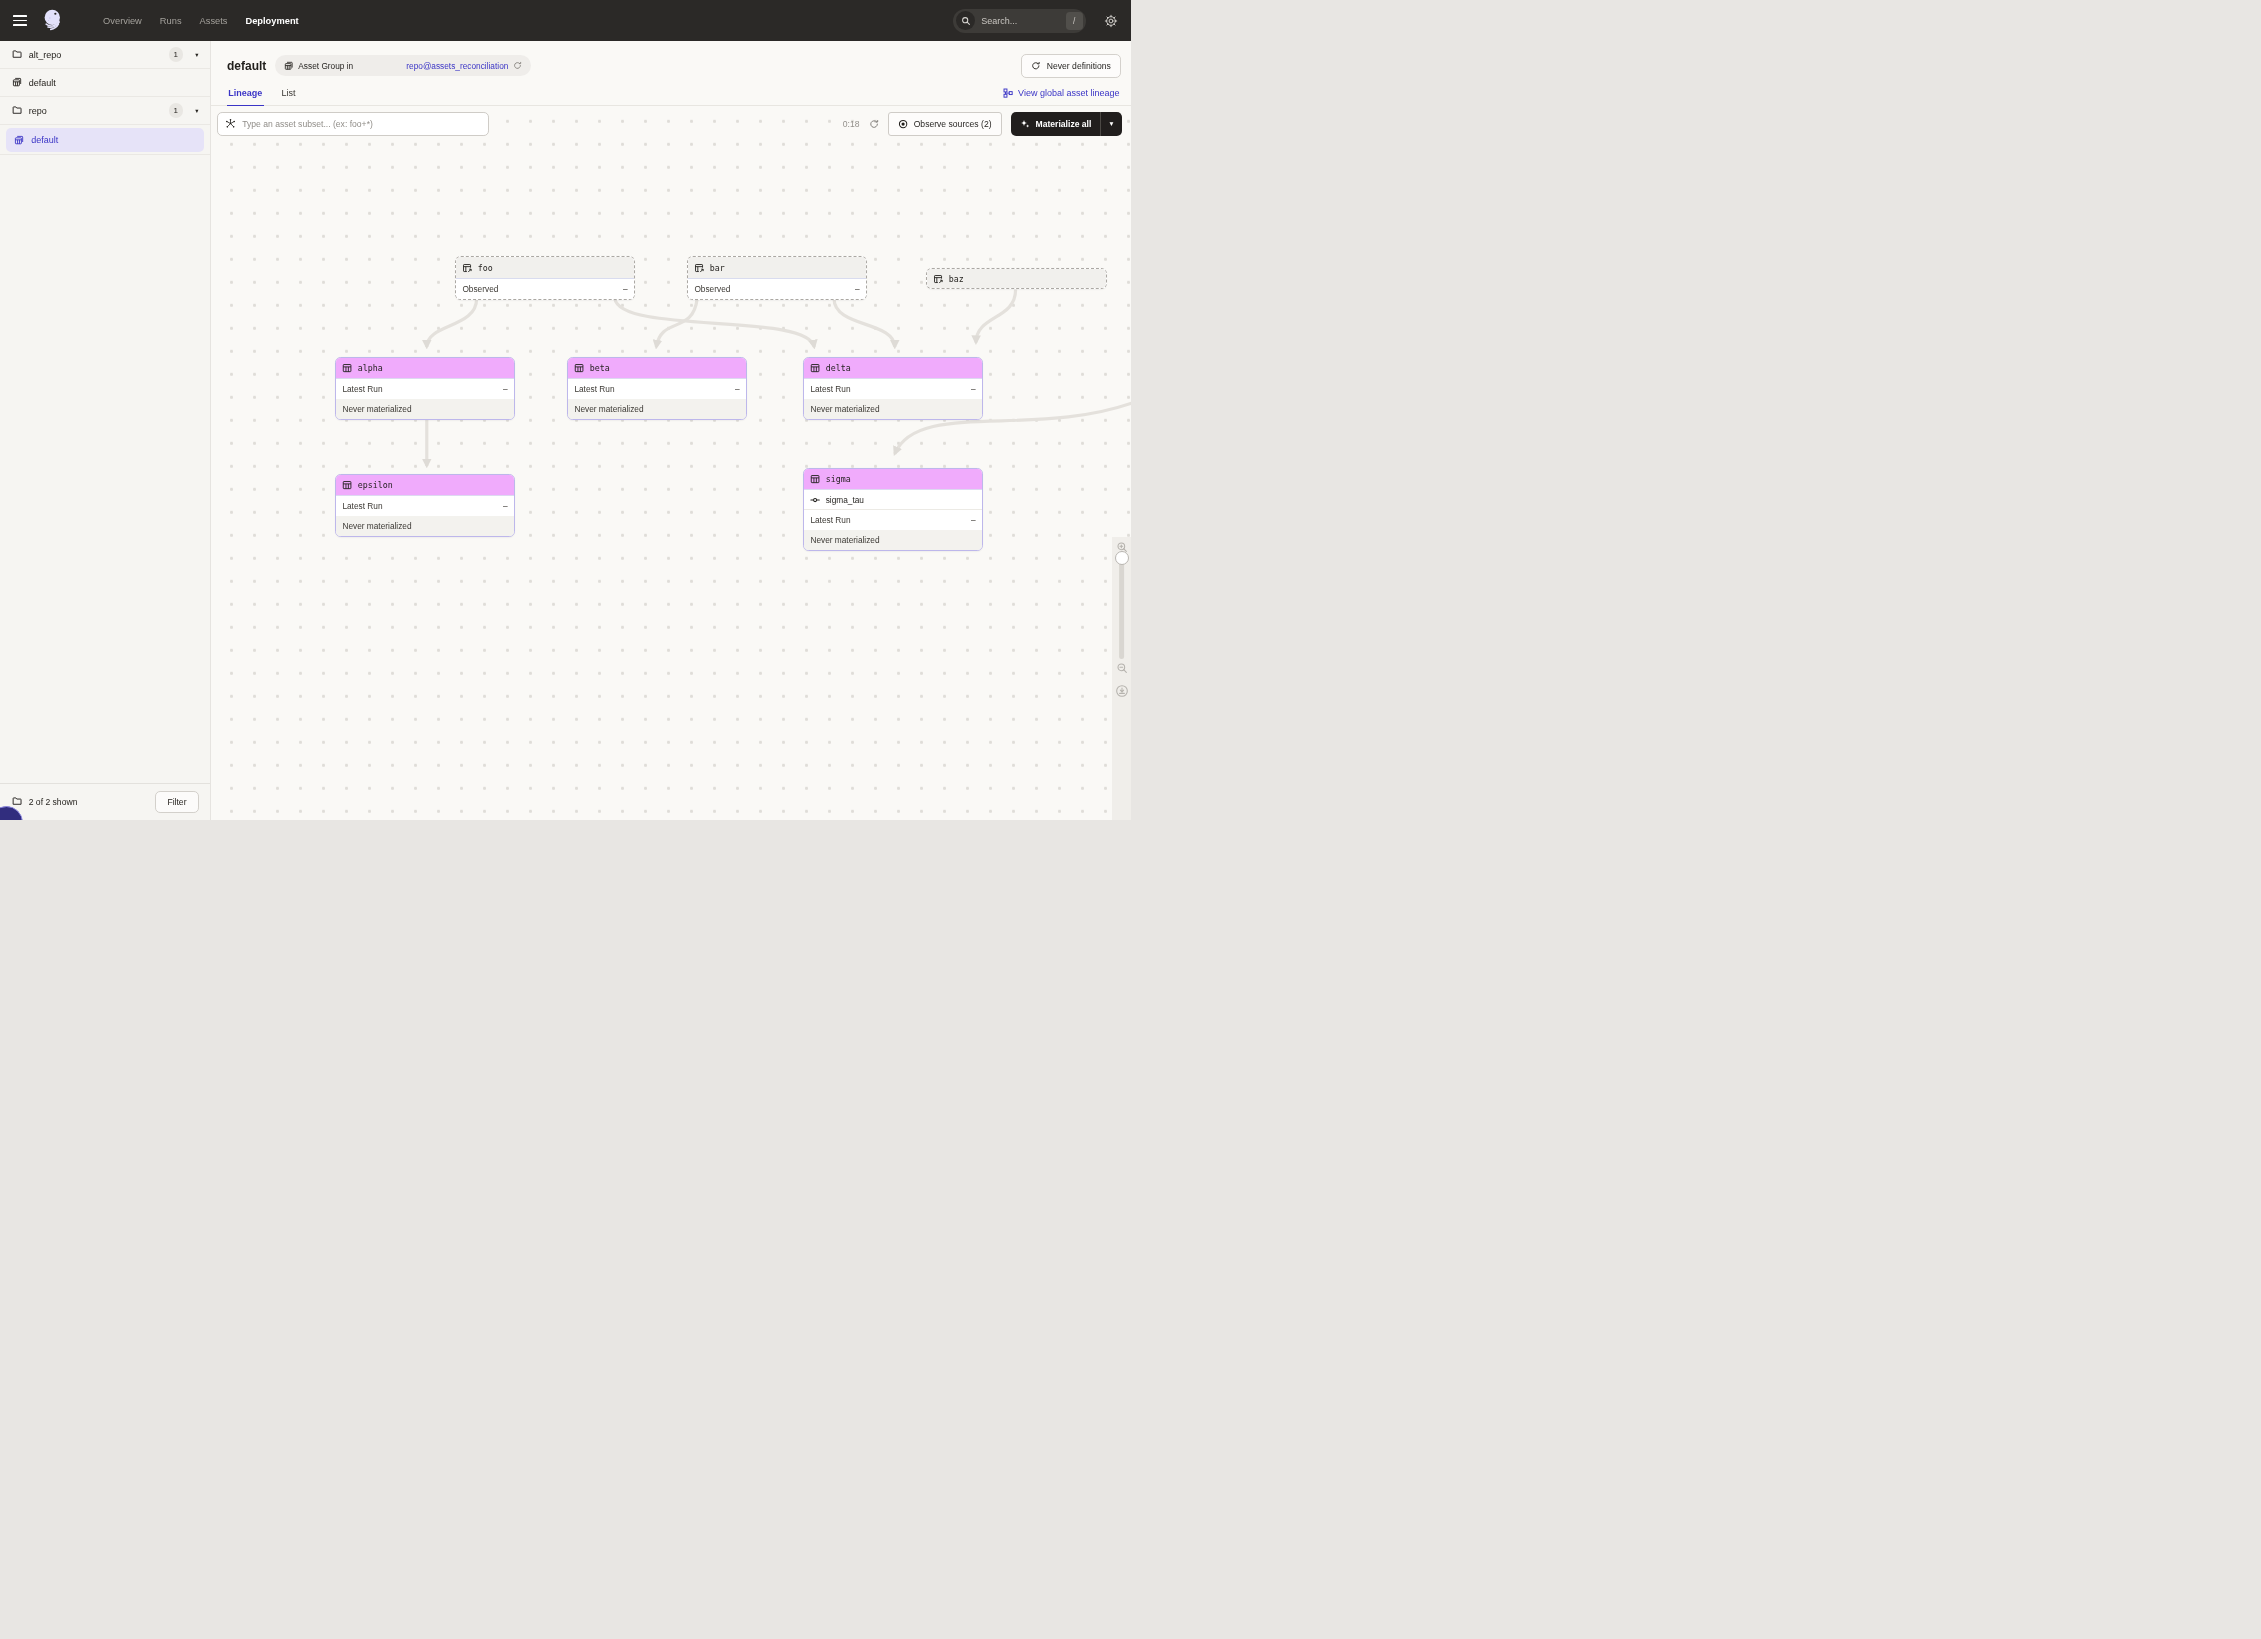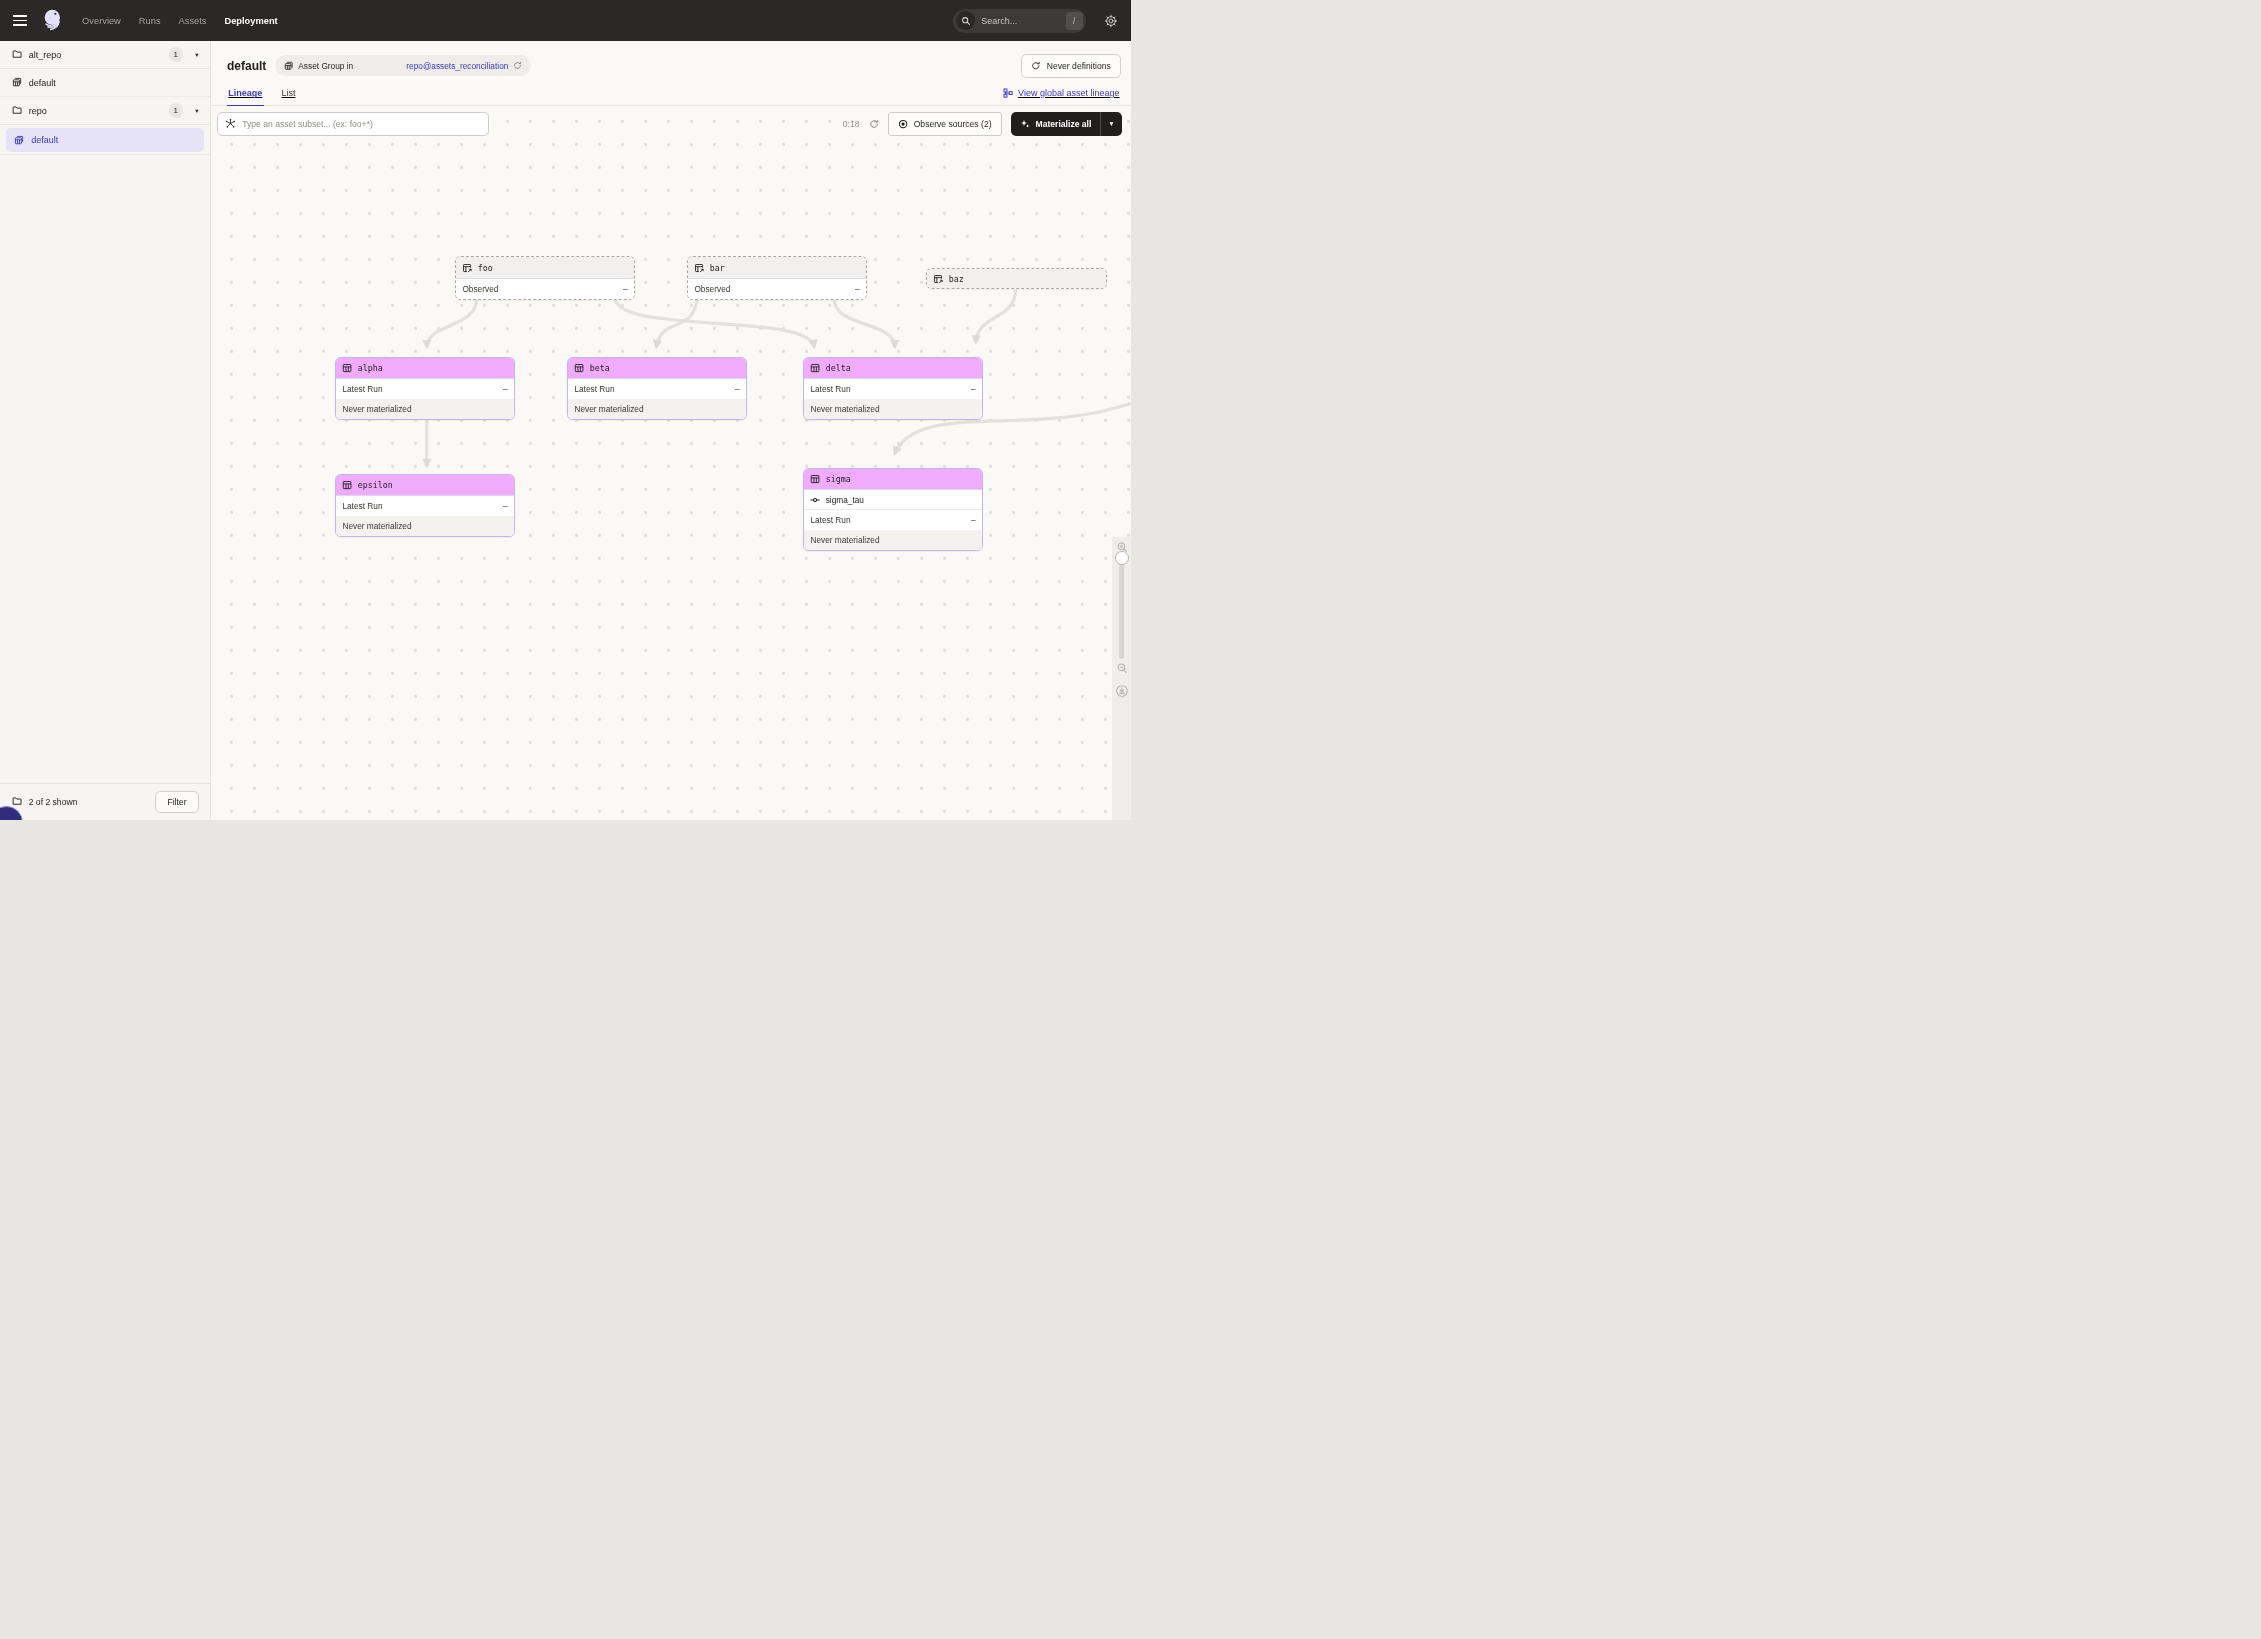--- a/index.html
+++ b/index.html
@@ -6,21 +6,21 @@
   html,body { background:#e8e6e3; }
   body { font-family:"Liberation Sans", sans-serif; }
   .screen { position:relative; width:1131px; height:820px; overflow:hidden; background:#FAF9F6; }
 
   
   .topbar { position:absolute; left:0; top:0; right:0; height:41px; background:#2B2927;
             display:flex; align-items:center; padding:0 12.8px; gap:11.5px; z-index:30; }
   .burger { width:14px; display:flex; flex-direction:column; gap:2.6px; cursor:pointer; }
   .burger span { height:1.9px; background:#fff; border-radius:0.6px; }
   .logo { width:27px; height:27px; margin-left:1.3px; }
-  .nav { display:flex; gap:18px; margin-left:4px; }
+  .nav { display:flex; gap:18px; margin-left:25px; }
   .nav a { font-size:9.3px; color:#A3A09B; text-decoration:none; cursor:pointer; }
   .nav a.active { color:#FFFFFF; font-weight:700; }
   .topspacer { flex:1; }
   .searchpill { width:133px; height:24px; background:#3D3B38; border-radius:12px; display:flex;
                 align-items:center; padding:0 3.8px 0 2.6px; gap:6.4px; cursor:text; }
   .searchpill .mag { width:19px; height:19px; border-radius:50%; background:#2B2927; display:flex;
                      align-items:center; justify-content:center; color:#D9D7D3; flex:none; }
   .searchpill .ph { font-size:9px; color:#C9C6C1; flex:1; }
   .slashkey { width:16.6px; height:18px; border-radius:3.8px; background:#514F4B; color:#CDCAC5;
               font-size:8.3px; display:flex; align-items:center; justify-content:center; }
@@ -55,21 +55,21 @@
   .pagetitle { font-size:12px; font-weight:700; color:#211F1C; }
   .groupchip { height:21px; border-radius:11px; background:#EFEDEA; display:flex; align-items:center;
                gap:5.1px; padding:0 8.3px; font-size:8.3px; color:#211F1C; }
   .groupchip .cicon { display:flex; color:#211F1C; }
   .grouplink { color:#3B35C6; text-decoration:none; cursor:pointer;padding-left:48px; }
   .chiprefresh { color:#807D78; display:flex; cursor:pointer; }
   .reloadbtn { margin-left:auto; height:24px; border-radius:5.1px; border:0.6px solid #D4D1CC;
                background:#FDFCFB; display:flex; align-items:center; gap:5.8px; padding:0 9px;
                font-size:8.6px; color:#211F1C; cursor:pointer; }
   .tabsrow { display:flex; align-items:flex-end; padding:0 11.5px 0 16px; margin-top:10.2px;
-             border-bottom:0.6px solid #E8E6E1;text-decoration:underline; }
+             border-bottom:0.6px solid #E8E6E1; }
   .tab { font-size:9px; color:#3A3733; padding:0 1.3px 7px 1.3px; margin-right:16.6px; cursor:pointer;
          border-bottom:1.9px solid transparent; margin-bottom:-1.3px; }
   .tab.active { color:#3B35C6; font-weight:600; border-bottom-color:#3B35C6; }
   .globallink { margin-left:auto; display:flex; align-items:center; gap:5.1px; color:#3B35C6;
                 font-size:9px; padding-bottom:7px; cursor:pointer; text-decoration:none; }
 
   
   .graph { position:relative; flex:1; overflow:hidden;
            background-image:radial-gradient(circle, #DFDDD8 1.3px, transparent 1.7px);
            background-size:23px 23px; background-position:9px 3.8px; }

